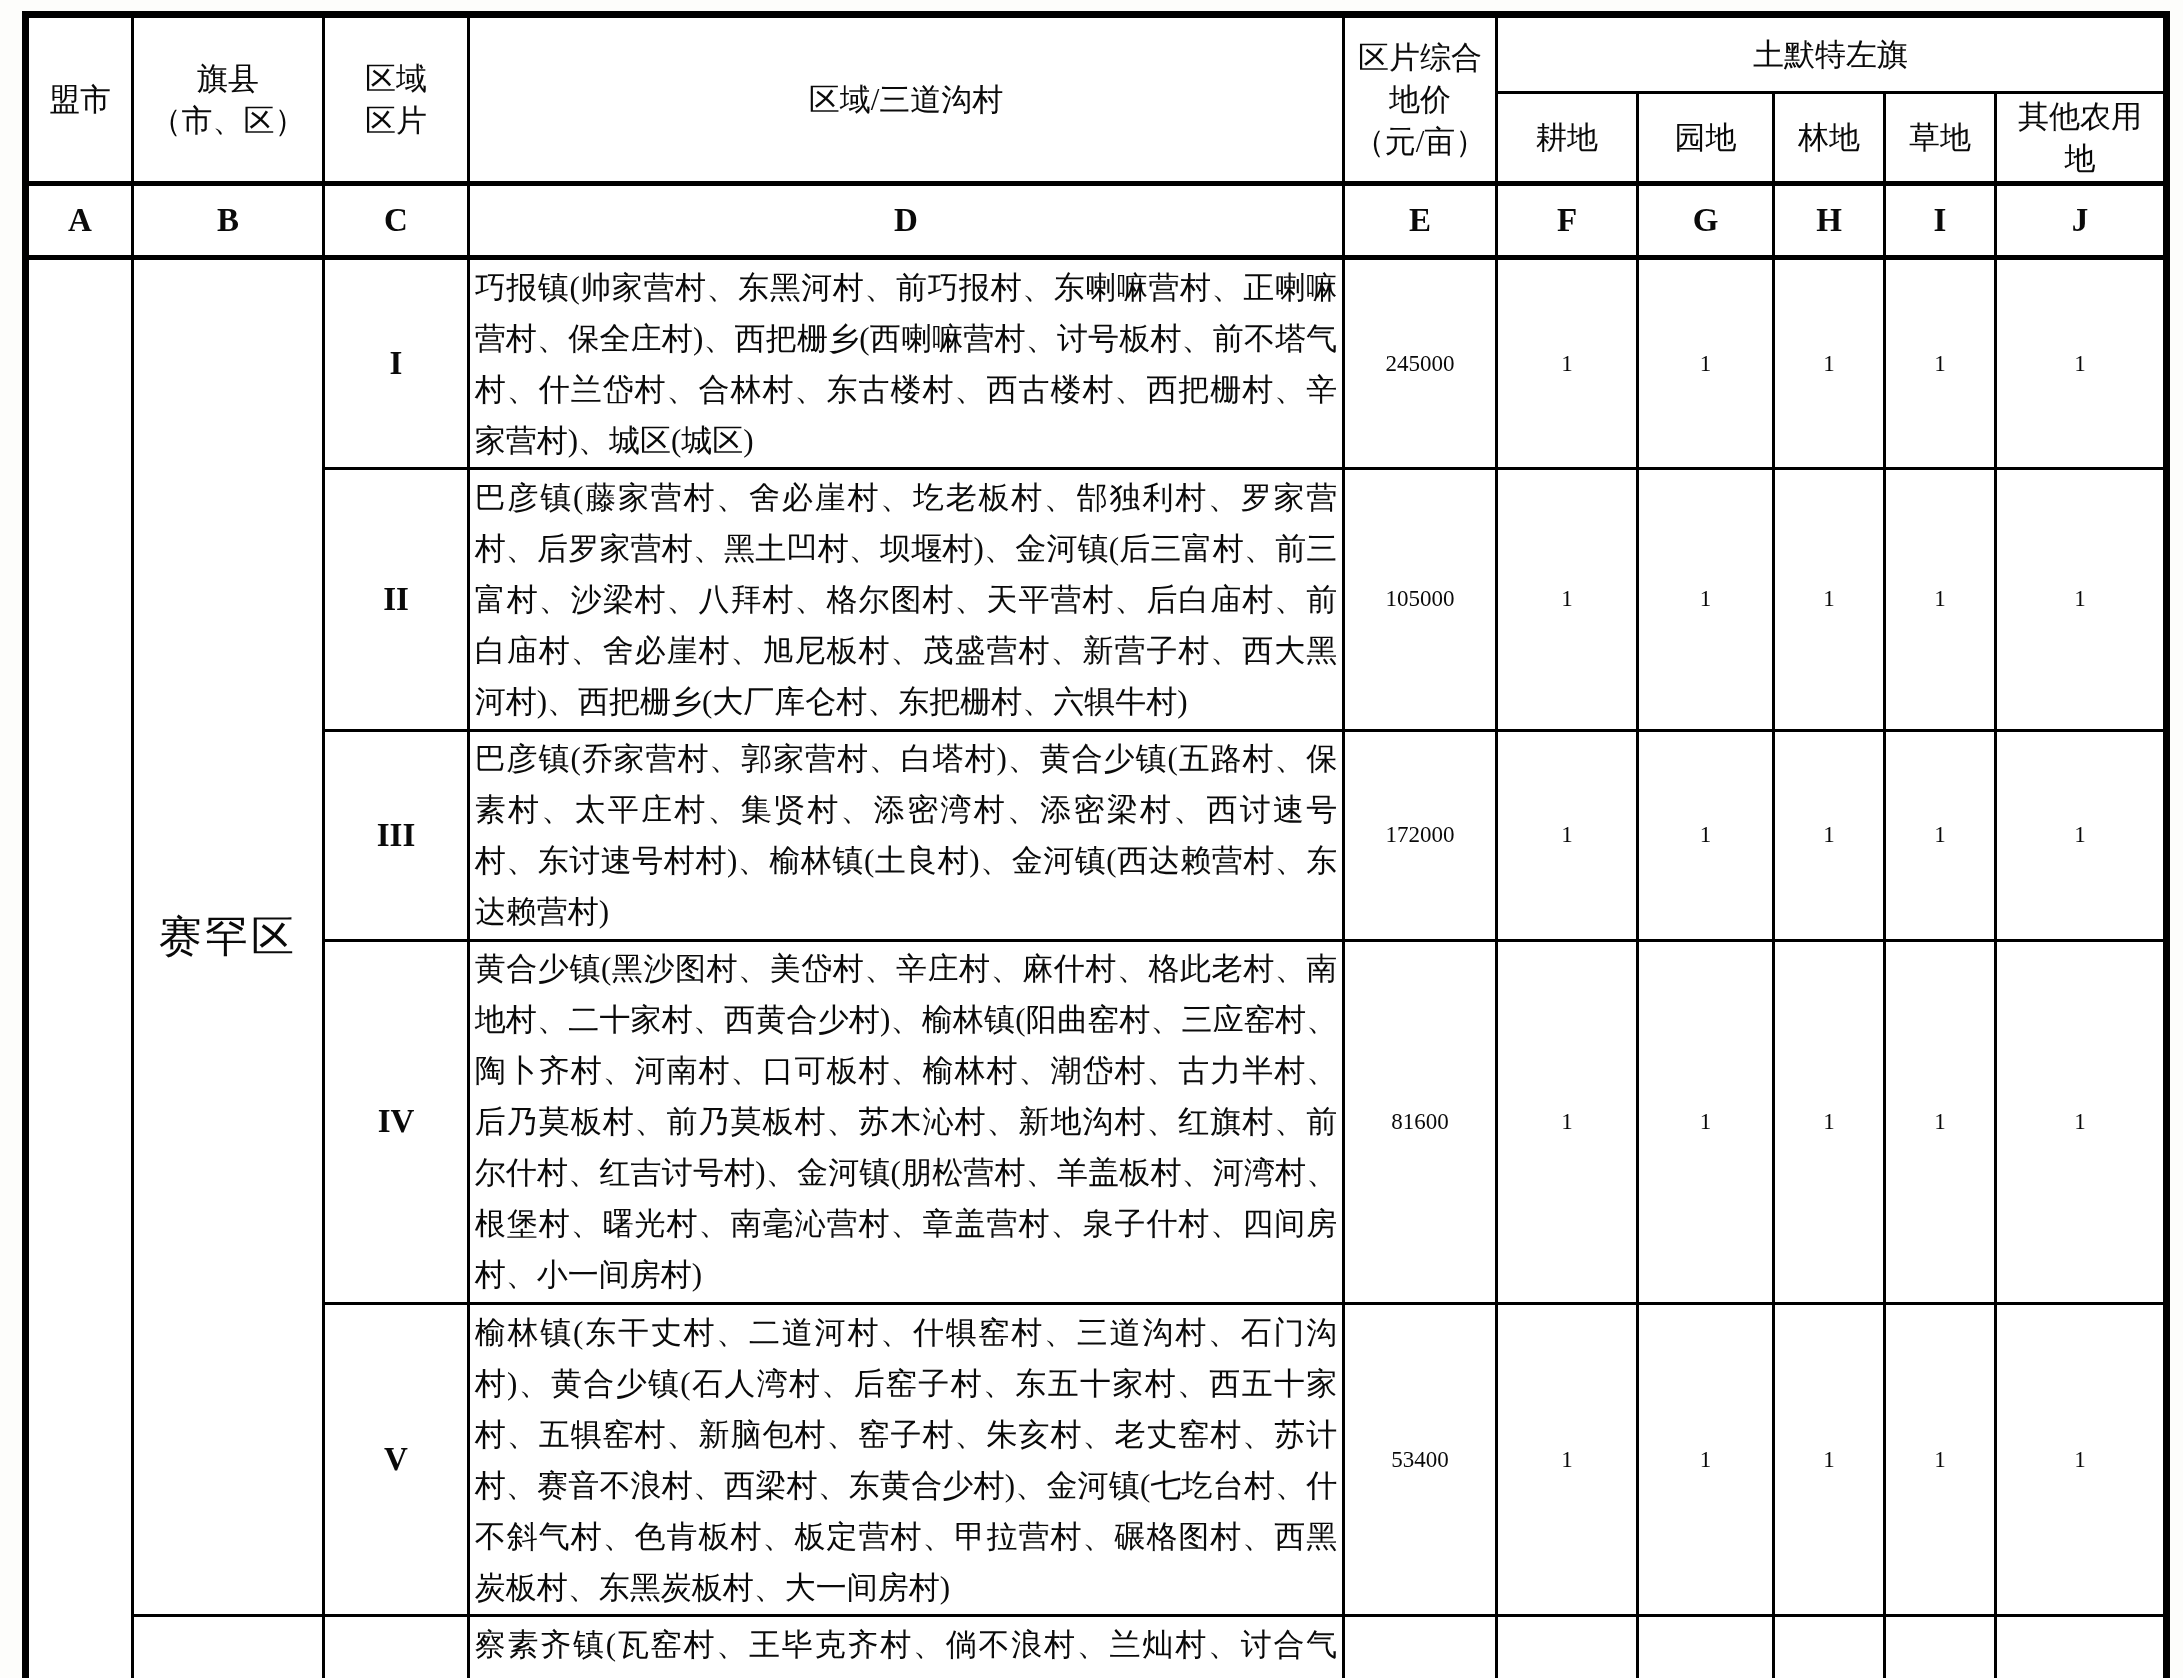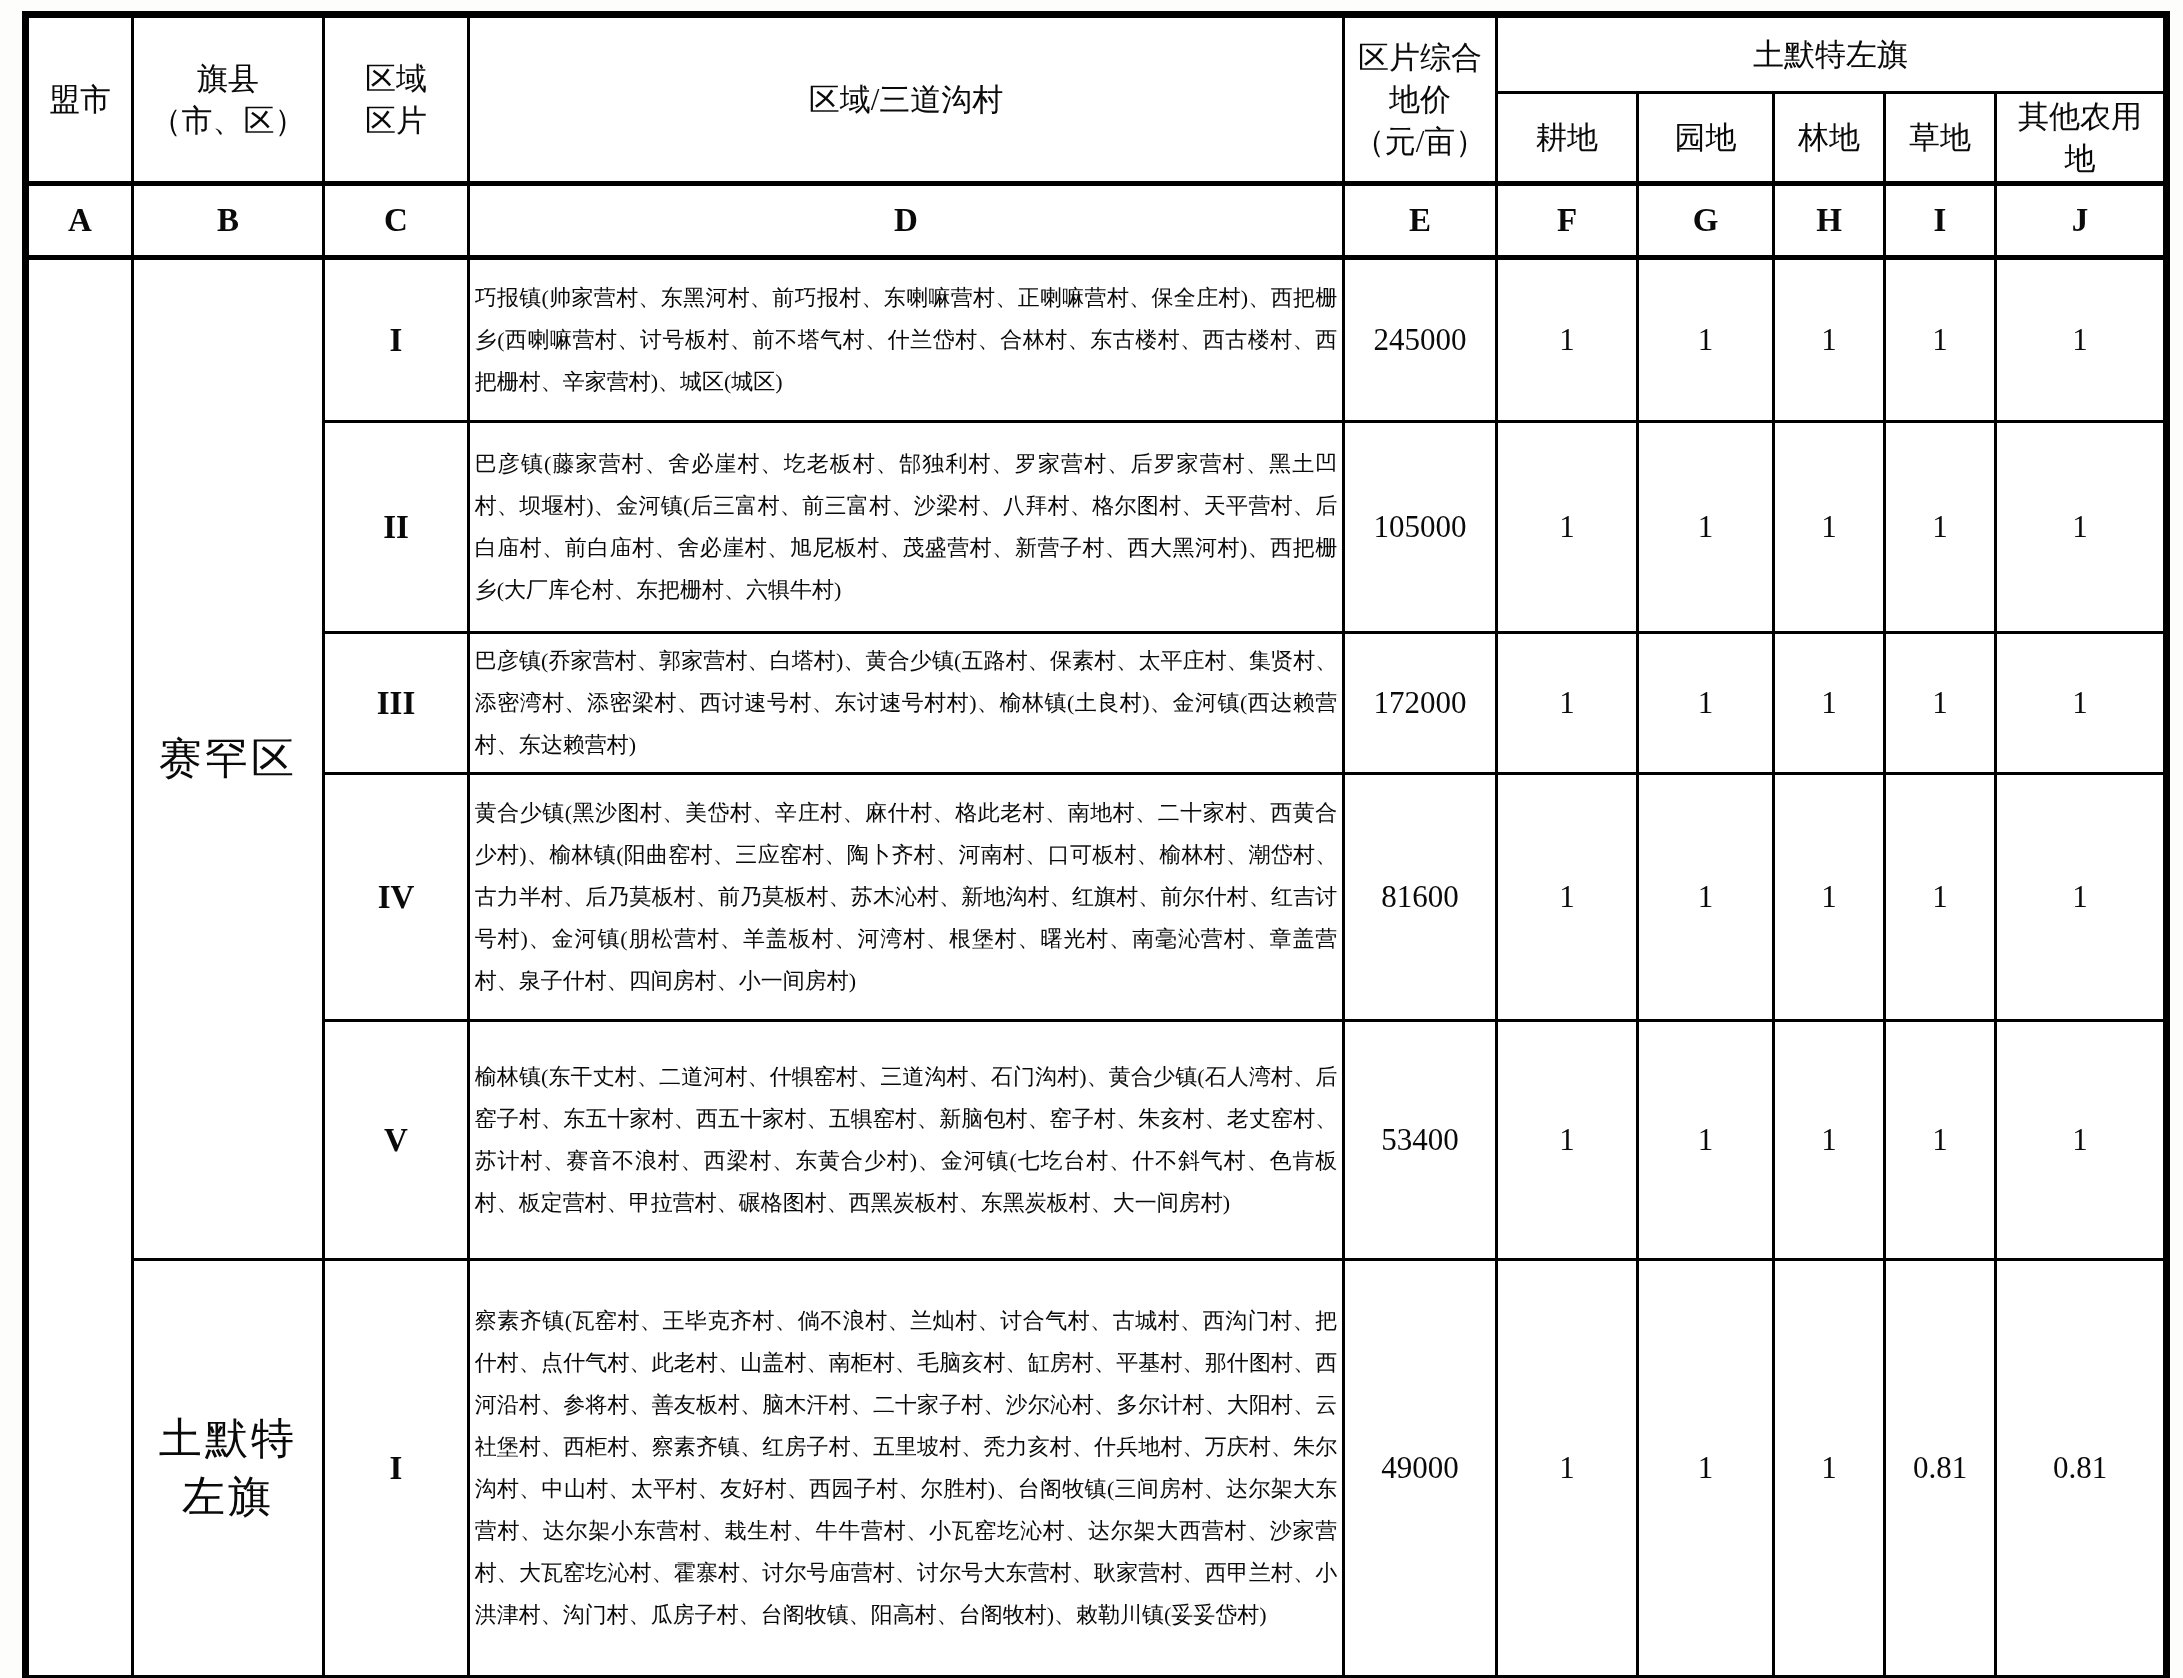--- a/index.html
+++ b/index.html
@@ -50,28 +50,28 @@
     letter-spacing:3.1px;
   }
   td.zone{
     text-align:center;
     font-weight:bold;
     font-size:33px;
   }
   td.desc{
     text-align:justify;
     text-justify:inter-character;
-    font-size:22px;
-    line-height:42px;
+    font-size:31px;
+    line-height:51px;
     padding:1.6px 4.7px;
     vertical-align:middle;
   }
   td.num{
     text-align:center;
-    font-size:31px;
+    font-size:23px;
   }
   tr.r1{height:164px;}
   tr.r2{height:211px;}
   tr.r3{height:141px;}
   tr.r4{height:247px;}
   tr.r5{height:239px;}
   tr.r6{height:419px;}
 </style>
 </head>
 <body>

